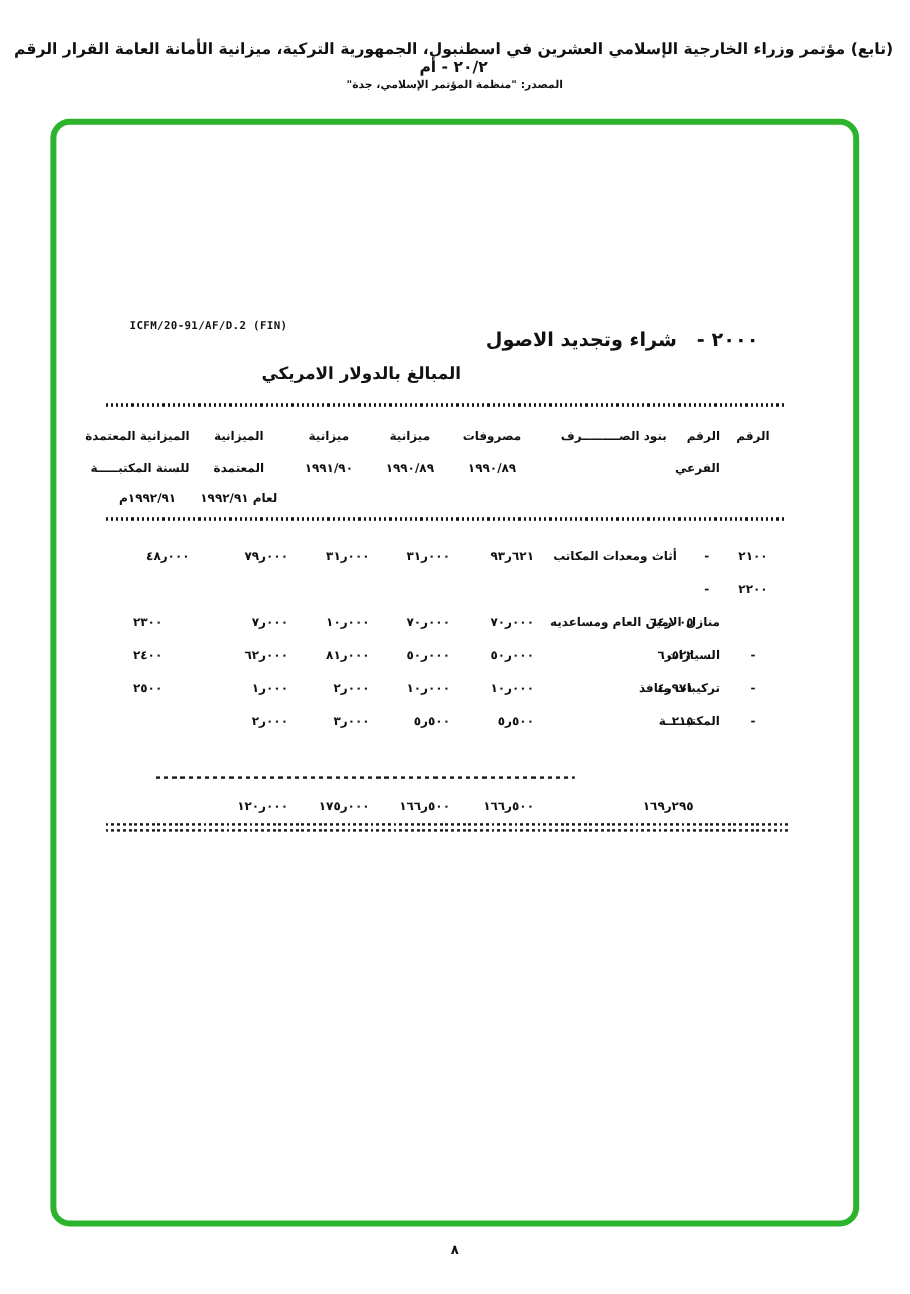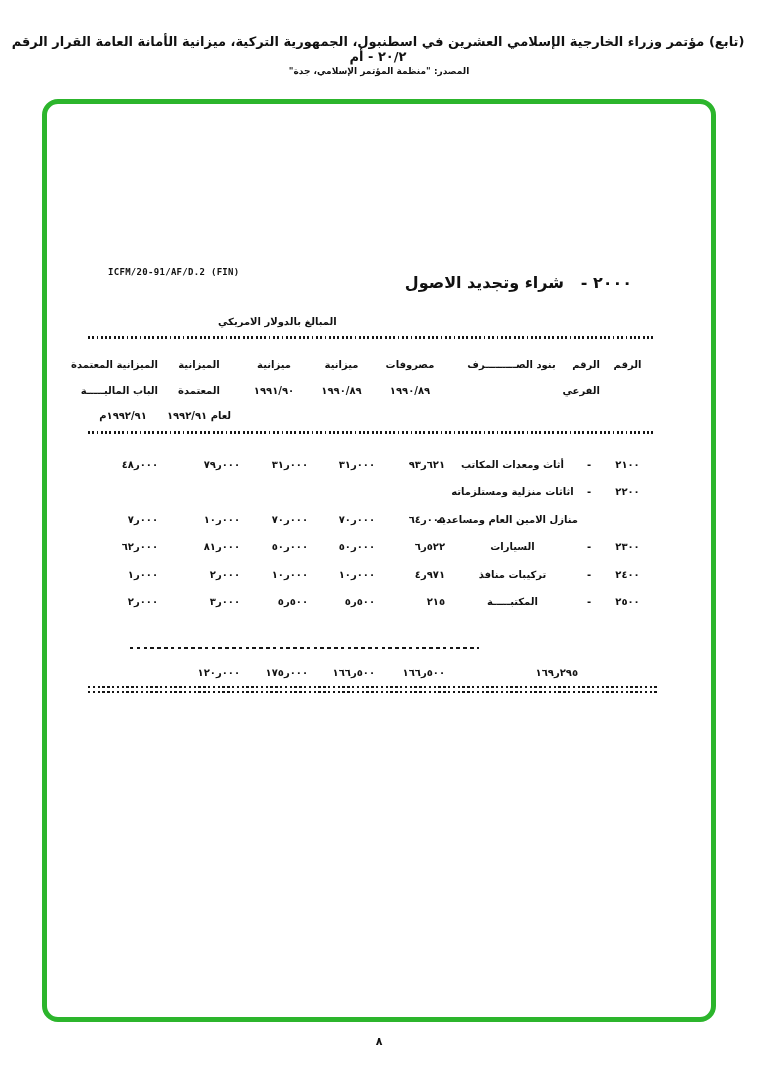--- a/index.html
+++ b/index.html
@@ -16,21 +16,21 @@
   .source{top:66px;left:0;width:758px;text-align:center;font-size:9px;}
 
   
   .frame{
     left:42px;top:99px;width:674px;height:923px;box-sizing:border-box;
     border:5px solid #2cb52c;border-radius:16px;background:#ffffff;
   }
 
   .refcode{left:108px;top:251px;font-size:9px;font-family:"DejaVu Sans Mono",monospace;font-weight:700;letter-spacing:0.3px;margin-top:16px;}
   .section{top:273px;right:126px;font-size:16px;}
-  .currency{left:218px;top:316px;font-size:10px;}
+  .currency{left:218px;top:304px;font-size:14px;}
 
   
   .dots{height:3px;background:repeating-linear-gradient(90deg,#161616 0 1.8px,transparent 1.8px 4.3px);}
   .dash{height:2px;background:repeating-linear-gradient(90deg,#161616 0 3.5px,transparent 3.5px 6.8px);}
   .dbl{height:7px;
     background-image:
       repeating-linear-gradient(90deg,#161616 0 2.4px,transparent 2.4px 4.8px),
       repeating-linear-gradient(90deg,#161616 0 2.4px,transparent 2.4px 4.8px);
     background-size:100% 2.2px,100% 2.2px;
     background-position:0 0,0 100%;
@@ -96,36 +96,35 @@
       <div class="hline">ميزانية</div>
       <div class="hline">١٩٩١/٩٠</div>
     </div>
     <div class="hcell rtl">
       <div class="hline">الميزانية</div>
       <div class="hline">المعتمدة</div>
       <div class="hline">لعام ١٩٩٢/٩١</div>
     </div>
     <div class="hcell rtl">
       <div class="hline">الميزانية المعتمدة</div>
-      <div class="hline">الباب الماليـــــة</div>
+      <div class="hline">للسنة المكتبـــــة</div>
       <div class="hline">١٩٩٢/٩١م</div>
     </div>
   </div>
 <div class="abs tgrid body-grid">
     <div class="cell code">٢١٠٠</div>
     <div class="cell dashc">-</div>
     <div class="cell item rtl">أثاث ومعدات المكاتب</div>
     <div class="cell num">٩٣ر٦٢١</div>
     <div class="cell num">٣١ر٠٠٠</div>
     <div class="cell num">٣١ر٠٠٠</div>
     <div class="cell num">٧٩ر٠٠٠</div>
     <div class="cell num">٤٨ر٠٠٠</div>
     <div class="cell code">٢٢٠٠</div>
     <div class="cell dashc">-</div>
-    <div class="cell item rtl">اثاثات منزلية ومستلزماته</div>
     <div class="cell num"></div>
     <div class="cell num"></div>
     <div class="cell num"></div>
     <div class="cell num"></div>
     <div class="cell num"></div>
     <div class="cell code"></div>
     <div class="cell dashc"></div>
     <div class="cell item rtl">منازل الامين العام ومساعديه</div>
     <div class="cell num">٦٤ر٠٠٥</div>
     <div class="cell num">٧٠ر٠٠٠</div>

